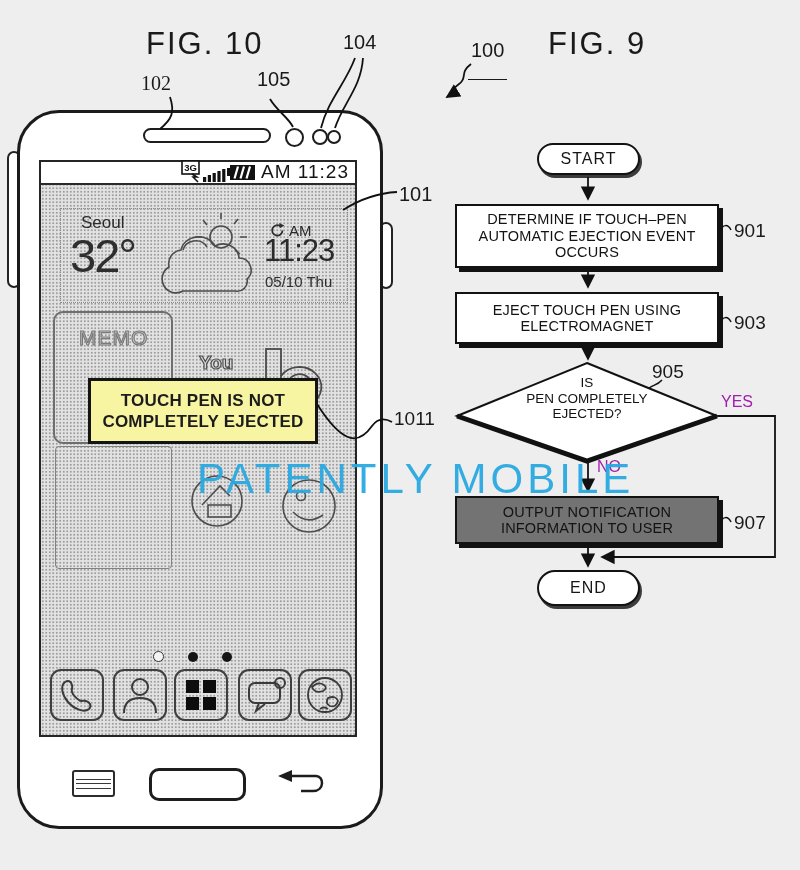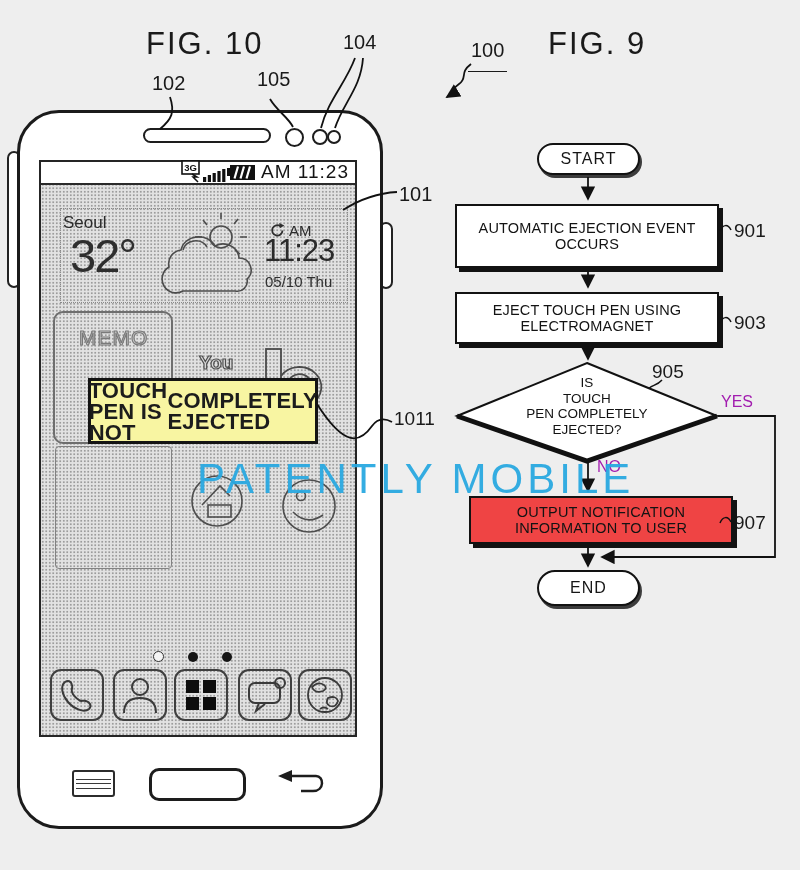--- a/index.html
+++ b/index.html
@@ -34,42 +34,42 @@
     background-size: 3.5px 3.5px;
   }
   .statusbar {
     left: 0; top: 0; width: 100%; height: 23px; background: #ffffff;
     border-bottom: 2px solid #2a2a2a; display: flex; align-items: flex-end;
     justify-content: flex-end; gap: 4px; padding-right: 6px; z-index: 2;
   }
   .status-time { font-size: 19px; font-weight: 500; letter-spacing: 1px; color: #141414; }
 
   .weather-box { left: 19px; top: 46px; width: 288px; height: 95px; border: 1px dotted #8a8a8a; }
-  .city { left: 22px; top: 51px; font-size: 17px; color: #2b2b2b; }
+  .city { left: 40px; top: 51px; font-size: 17px; color: #2b2b2b; }
   .temp { left: 29px; top: 66px; font-size: 47px; font-weight: 400; letter-spacing: -2px; color: #2e2e2e; }
   .clock-row { left: 228px; top: 60px; display: flex; align-items: center; gap: 3px; }
   .clock-ampm { font-size: 15px; font-weight: 500; color: #2b2b2b; }
   .clock-time { left: 223px; top: 71px; font-size: 31px; font-weight: 400; letter-spacing: -1px; color: #2b2b2b; }
   .clock-date { left: 224px; top: 111px; font-size: 15px; color: #2f2f2f; }
 
   .memo-box { left: 12px; top: 149px; width: 120px; height: 133px;
     border: 2px solid #6e6e6e; border-radius: 10px; }
   .outline-txt { color: #cfcfcf; -webkit-text-stroke: 1.2px #7a7a7a; }
   .memo-label { left: 24px; top: 13px; font-size: 21px; letter-spacing: 1px; }
   .you-label { left: 158px; top: 190px; font-size: 19px; font-weight: 700;
     color: #d9d9d9; -webkit-text-stroke: 1.2px #4e4e4e; }
   .widget2-box { left: 14px; top: 284px; width: 117px; height: 123px;
     border: 1.5px solid #828282; border-radius: 4px; }
 
   .callout {
     left: 47px; top: 216px; width: 230px; height: 66px;
     background: #f8f5a2; border: 3px solid #141414; z-index: 4;
-    display: flex; flex-direction: row; align-items: center; justify-content: center;
-    font-size: 22px; font-weight: 700; line-height: 21px; color: #1c1c1c;
-    text-align: left; letter-spacing: 0.2px;
+    display: flex; flex-direction: column; align-items: center; justify-content: center;
+    font-size: 17px; font-weight: 700; line-height: 21px; color: #1c1c1c;
+    text-align: right; letter-spacing: 0.2px;
   }
 
   .dot { border-radius: 50%; }
   .dot-open { left: 112px; top: 489px; width: 11px; height: 11px; border: 1.8px solid #333; background: #f5f5f5; }
   .dot-fill { background: #151515; width: 10px; height: 10px; top: 490px; }
 
   .dock-icon { top: 507px; width: 54px; height: 52px; border: 2px solid #3f3f3f; border-radius: 11px; }
 
   
   .stadium {
@@ -77,24 +77,24 @@
     display: flex; align-items: center; justify-content: center;
     font-size: 16px; letter-spacing: 1px; color: #161616;
     box-shadow: 2px 3px 0 #3c3c3c; z-index: 4;
   }
   .fc-box {
     background: #fff; border: 2px solid #121212; box-shadow: 4px 4px 0 #121212;
     display: flex; flex-direction: column; align-items: center; justify-content: center;
     font-size: 14.5px; line-height: 16.5px; letter-spacing: 0.2px; color: #131313;
     text-align: center; z-index: 4;
   }
-  .fc-box.yellow { background: #ef4444; border-width: 2.5px; margin-left: 14px; }
+  .fc-box.yellow { background: #737373; border-width: 2.5px; }
   .diamond-text { z-index: 6; text-align: center; font-size: 13.5px; line-height: 15.5px; color: #131313; }
   .branch-label { font-size: 16px; font-weight: 500; color: #a21caf; z-index: 6; }
-  .ref-100 { left: 468px; top: 39px; font-size: 20px; border-bottom: 1.8px solid #1a1a1a; padding: 0 3px 9px 3px; }
+  .ref-100 { left: 468px; top: 39px; font-size: 20px; border-bottom: 1.8px solid #1a1a1a; padding: 0 3px 17px 3px; }
 
   .watermark {
     left: 197px; top: 455px; font-size: 42px; letter-spacing: 4px;
     color: #2aa9e1; z-index: 7; white-space: nowrap; opacity: 0.95; font-weight: 400;
   }
 
   svg.overlay { left: 0; top: 0; z-index: 5; pointer-events: none; }
   svg { display: block; }
   .hw-menu { left: 72px; top: 770px; width: 43px; height: 27px; border: 2px solid #2c2c2c;
     border-radius: 3px; z-index: 4; display: flex; flex-direction: column; justify-content: space-evenly; padding: 3px 0; }
@@ -102,21 +102,21 @@
   .hw-home { left: 149px; top: 768px; width: 97px; height: 33px; border: 3px solid #1d1d1d;
     border-radius: 10px; background: #fff; z-index: 4; }
 </style>
 </head>
 <body>
 
 <div class="page">
 
   <div class="abs fig-title" style="left:146px; top:26px;">FIG. 10</div>
   <div class="abs fig-title" style="left:548px; top:26px;">FIG. 9</div>
-  <div class="abs ref-num" style="left:152px; top:72px;">102</div>
+  <div class="abs ref-num" style="left:141px; top:72px;font-family:Liberation Serif, serif;">102</div>
   <div class="abs ref-num" style="left:257px; top:68px;">105</div>
   <div class="abs ref-num" style="left:343px; top:31px;">104</div>
   <div class="abs ref-num ref-100">100</div>
   <div class="abs ref-num" style="left:399px; top:183px;">101</div>
   <div class="abs ref-num" style="left:394px; top:408px; font-size:19px;">1011</div>
 
   <div class="abs side-btn vol-btn"></div>
   <div class="abs side-btn pwr-btn"></div>
   <div class="abs phone-body"></div>
   <div class="abs earpiece"></div>
@@ -258,34 +258,34 @@
     <path d="M16,10 h28 c8,0 9,15 -3,15 h-12" fill="none" stroke="#1d1d1d" stroke-width="2.5"></path>
   </svg>
 
   <div class="abs watermark">PATENTLY MOBILE</div>
 
   <div class="abs stadium" style="left:537px; top:143px; width:103px; height:32px;">
     <span>START</span>
   </div>
 
   <div class="abs fc-box" style="left:455px; top:204px; width:264px; height:64px;">
+    <span>DETERMINE IF TOUCH–PEN</span>
     <span>AUTOMATIC EJECTION EVENT</span>
     <span>OCCURS</span>
   </div>
   <div class="abs ref-num" style="left:734px; top:220px; font-size:19px;">901</div>
 
   <div class="abs fc-box" style="left:455px; top:292px; width:264px; height:52px;">
     <span>EJECT TOUCH PEN USING</span>
     <span>ELECTROMAGNET</span>
   </div>
   <div class="abs ref-num" style="left:734px; top:312px; font-size:19px;">903</div>
 
   <div class="abs diamond-text" style="left:497px; top:375px; width:180px;">
     <div>IS</div>
-    <div>TOUCH</div>
     <div>PEN COMPLETELY</div>
     <div>EJECTED?</div>
   </div>
   <div class="abs ref-num" style="left:652px; top:361px; font-size:19px; z-index:6;">905</div>
   <div class="abs branch-label" style="left:721px; top:393px;">YES</div>
   <div class="abs branch-label" style="left:597px; top:458px;">NO</div>
 
   <div class="abs fc-box yellow" style="left:455px; top:496px; width:264px; height:48px;">
     <span>OUTPUT NOTIFICATION</span>
     <span>INFORMATION TO USER</span>

